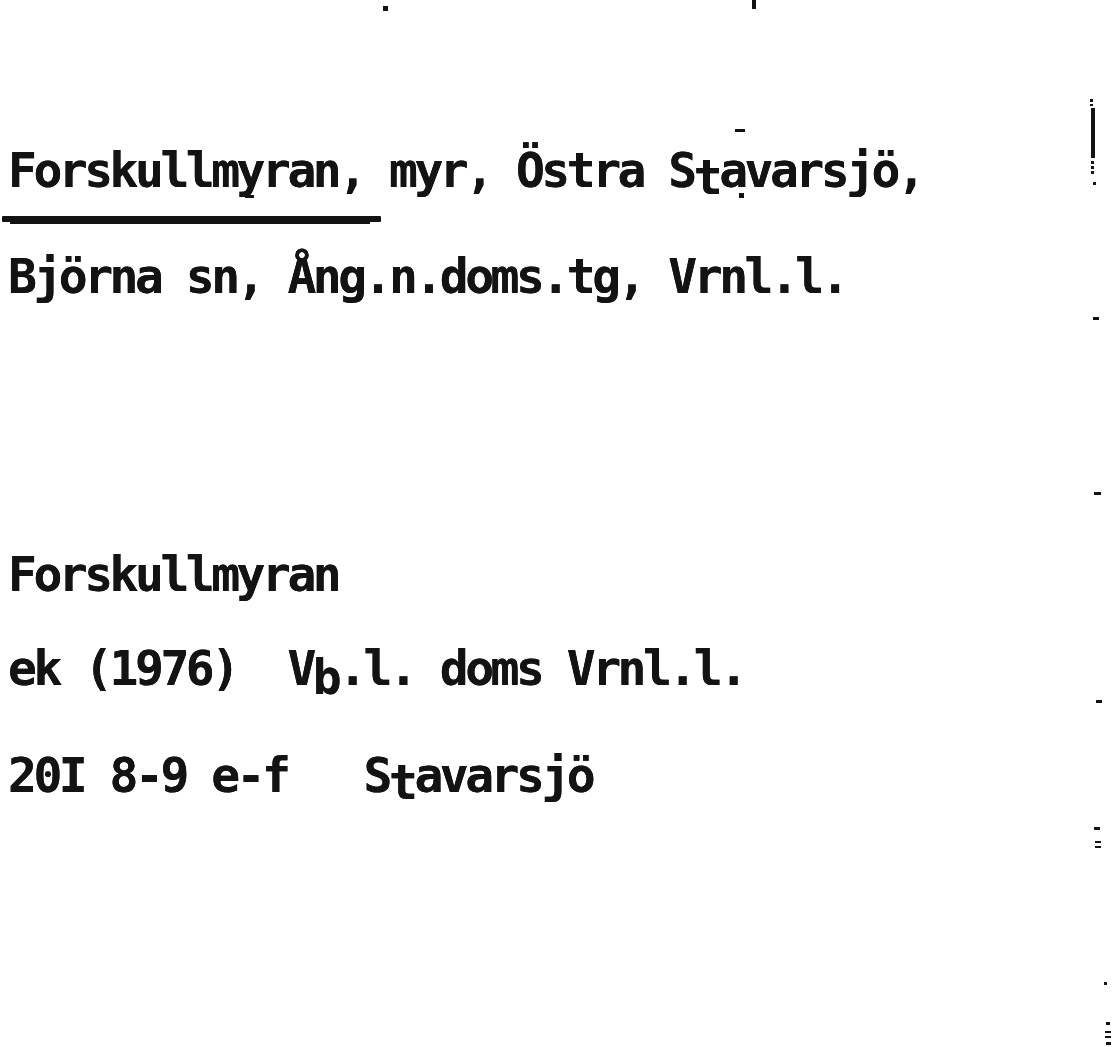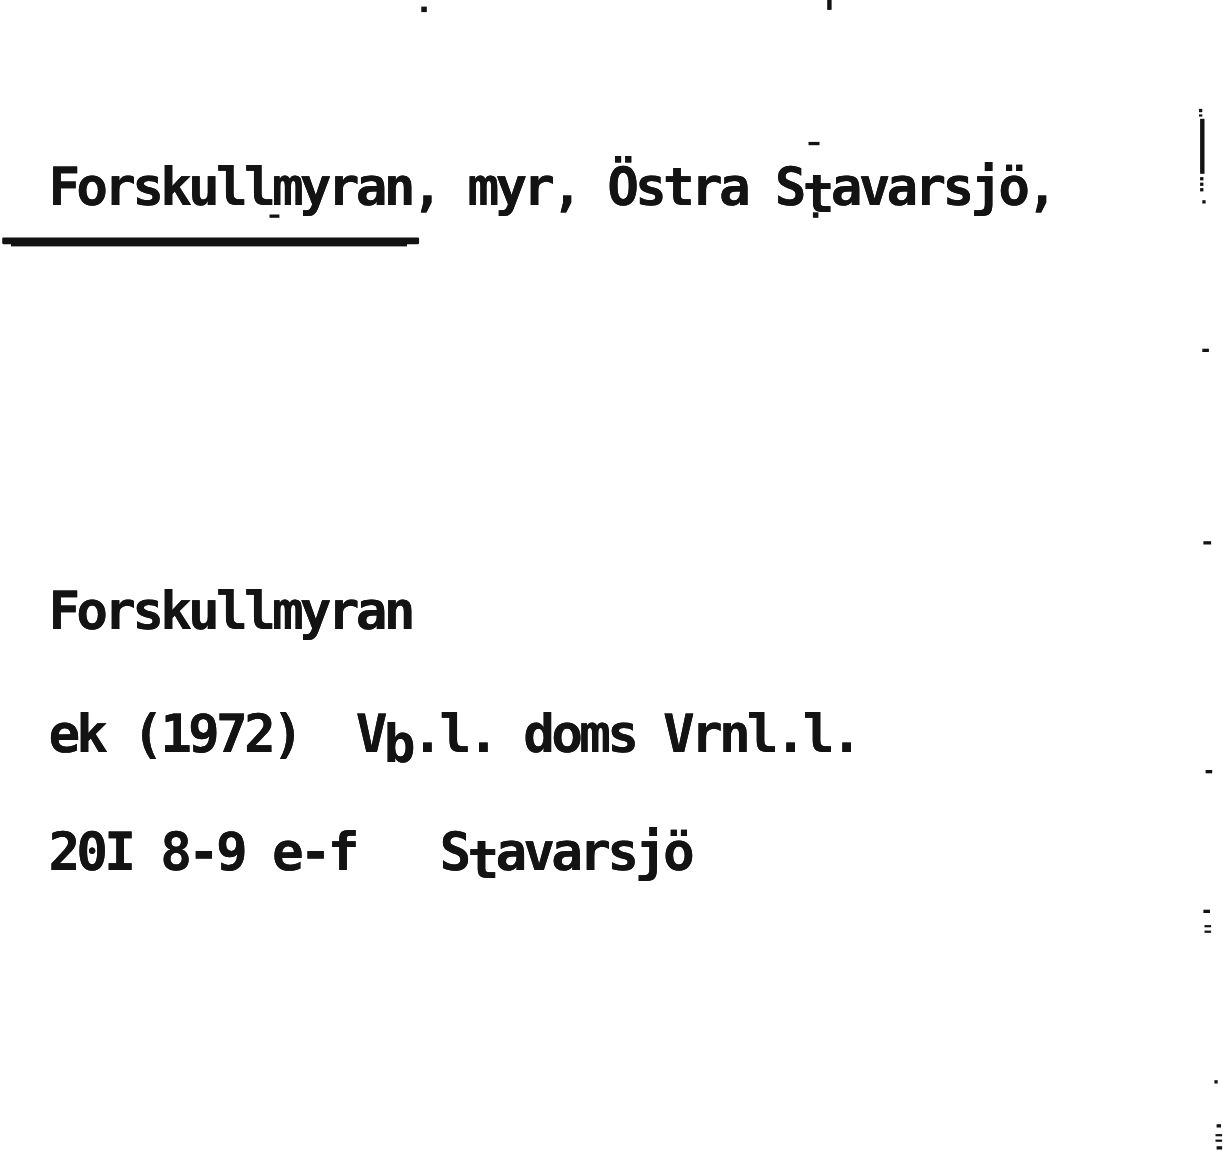--- a/index.html
+++ b/index.html
@@ -16,21 +16,20 @@
   }
   .tw{
     position:absolute;
     left:8px;
     font-weight:bold;
     font-size:48px;
     line-height:56px;
     letter-spacing:-3.5px;
     white-space:pre;
     color:var(--ink);
-    margin-left:36px;
   }
   
   .tw{ text-shadow:0 0 .6px var(--ink); }
   .low-t{position:relative;top:7px;}
   .low-b{position:relative;top:9px;}
   .underline-bar{
     position:absolute;left:2px;top:216px;width:379px;height:6px;
     background:var(--ink);border-radius:1px;
   }
   .underline-bar2{
@@ -42,24 +41,25 @@
 </head>
 <body>
 
 <div class="scan">
 
   <div class="tw" style="top:142px;"><span>Forskullmyran,</span><span> myr, Östra S</span><span class="low-t">t</span><span>avarsjö,</span></div>
 
   <div class="underline-bar"></div>
   <div class="underline-bar2"></div>
 
+  <div class="tw" style="top:248px;"><span>Björna sn, Ång.n.doms.tg, Vrnl.l.</span></div>
 
-  <div class="tw" style="top:528px;"><span>Forskullmyran</span></div>
+  <div class="tw" style="top:546px;"><span>Forskullmyran</span></div>
 
-  <div class="tw" style="top:640px;"><span>ek (1972)  V</span><span class="low-b">b</span><span>.l. doms Vrnl.l.</span></div>
+  <div class="tw" style="top:640px;"><span>ek (1976)  V</span><span class="low-b">b</span><span>.l. doms Vrnl.l.</span></div>
 
   <div class="tw" style="top:747px;text-align:right;"><span>20I 8-9 e-f   S</span><span class="low-t">t</span><span>avarsjö</span></div>
 
 
   <div class="speck" style="left:383px;top:6px;width:5px;height:5px;"></div>
   <div class="speck" style="left:752px;top:0;width:4px;height:9px;"></div>
 
   <div class="speck" style="left:735px;top:129px;width:10px;height:3px;"></div>
   <div class="speck" style="left:739px;top:193px;width:5px;height:5px;"></div>
   <div class="speck" style="left:245px;top:195px;width:9px;height:3px;"></div>

